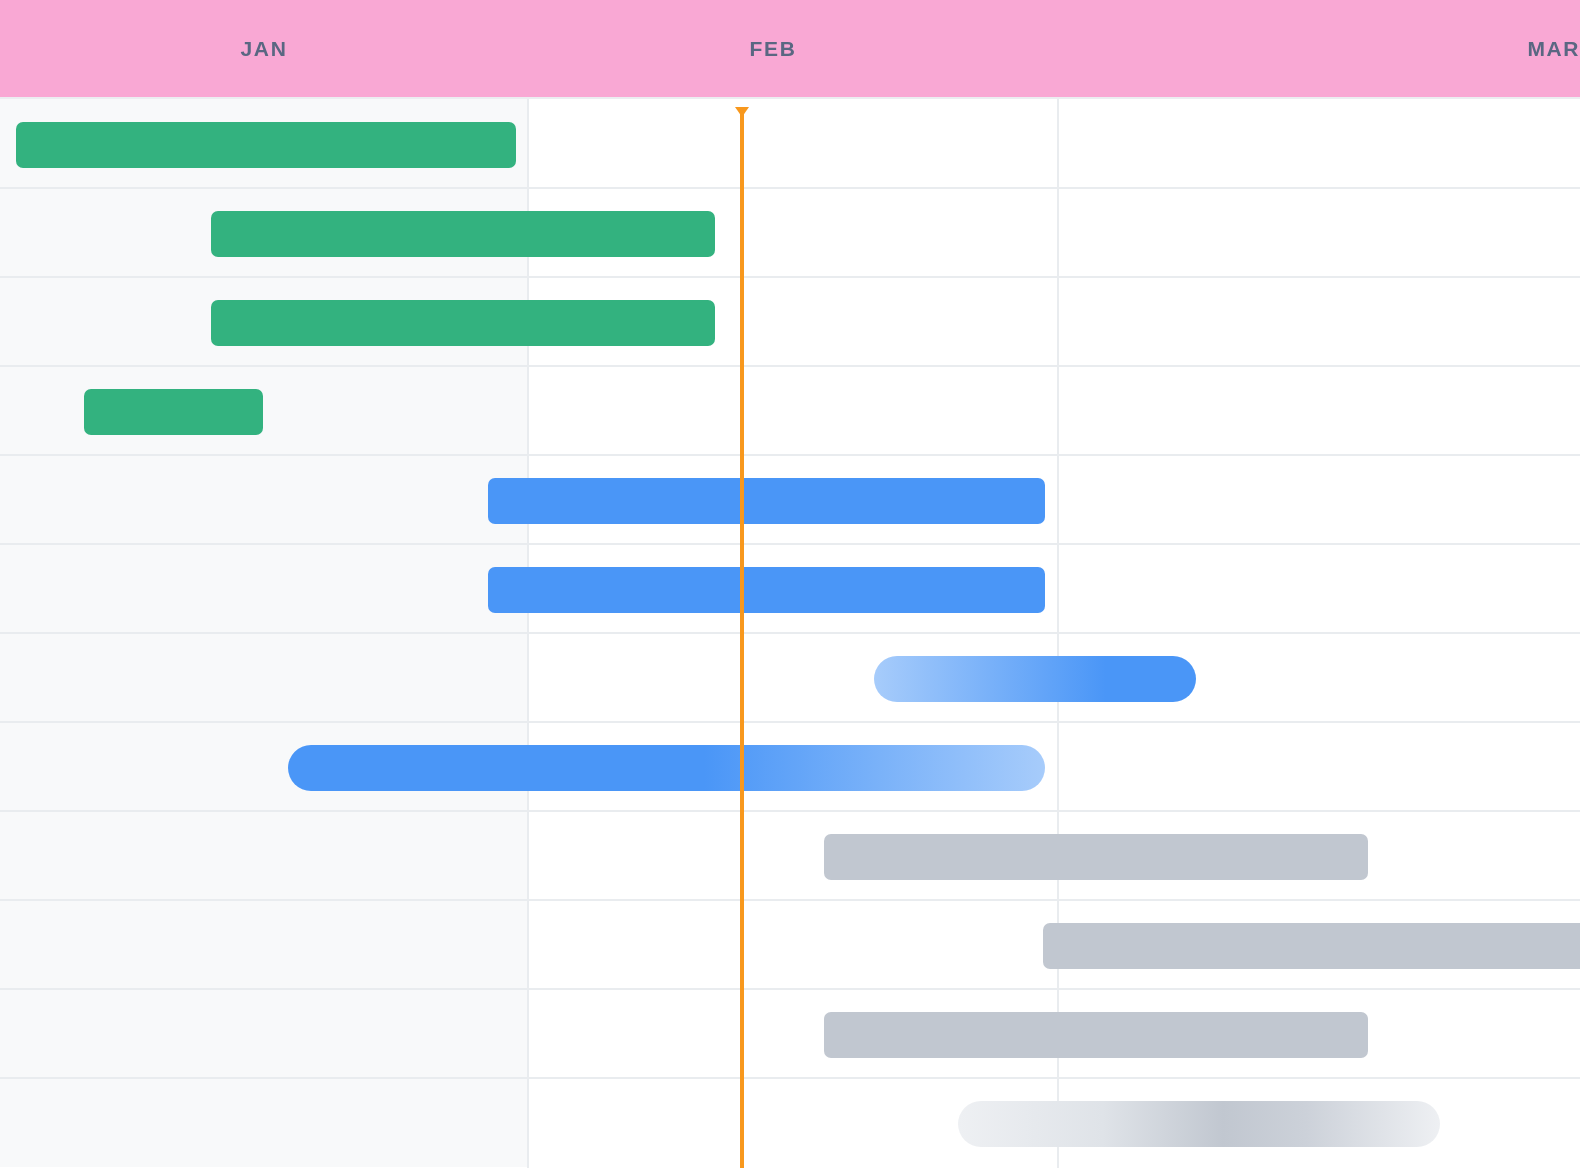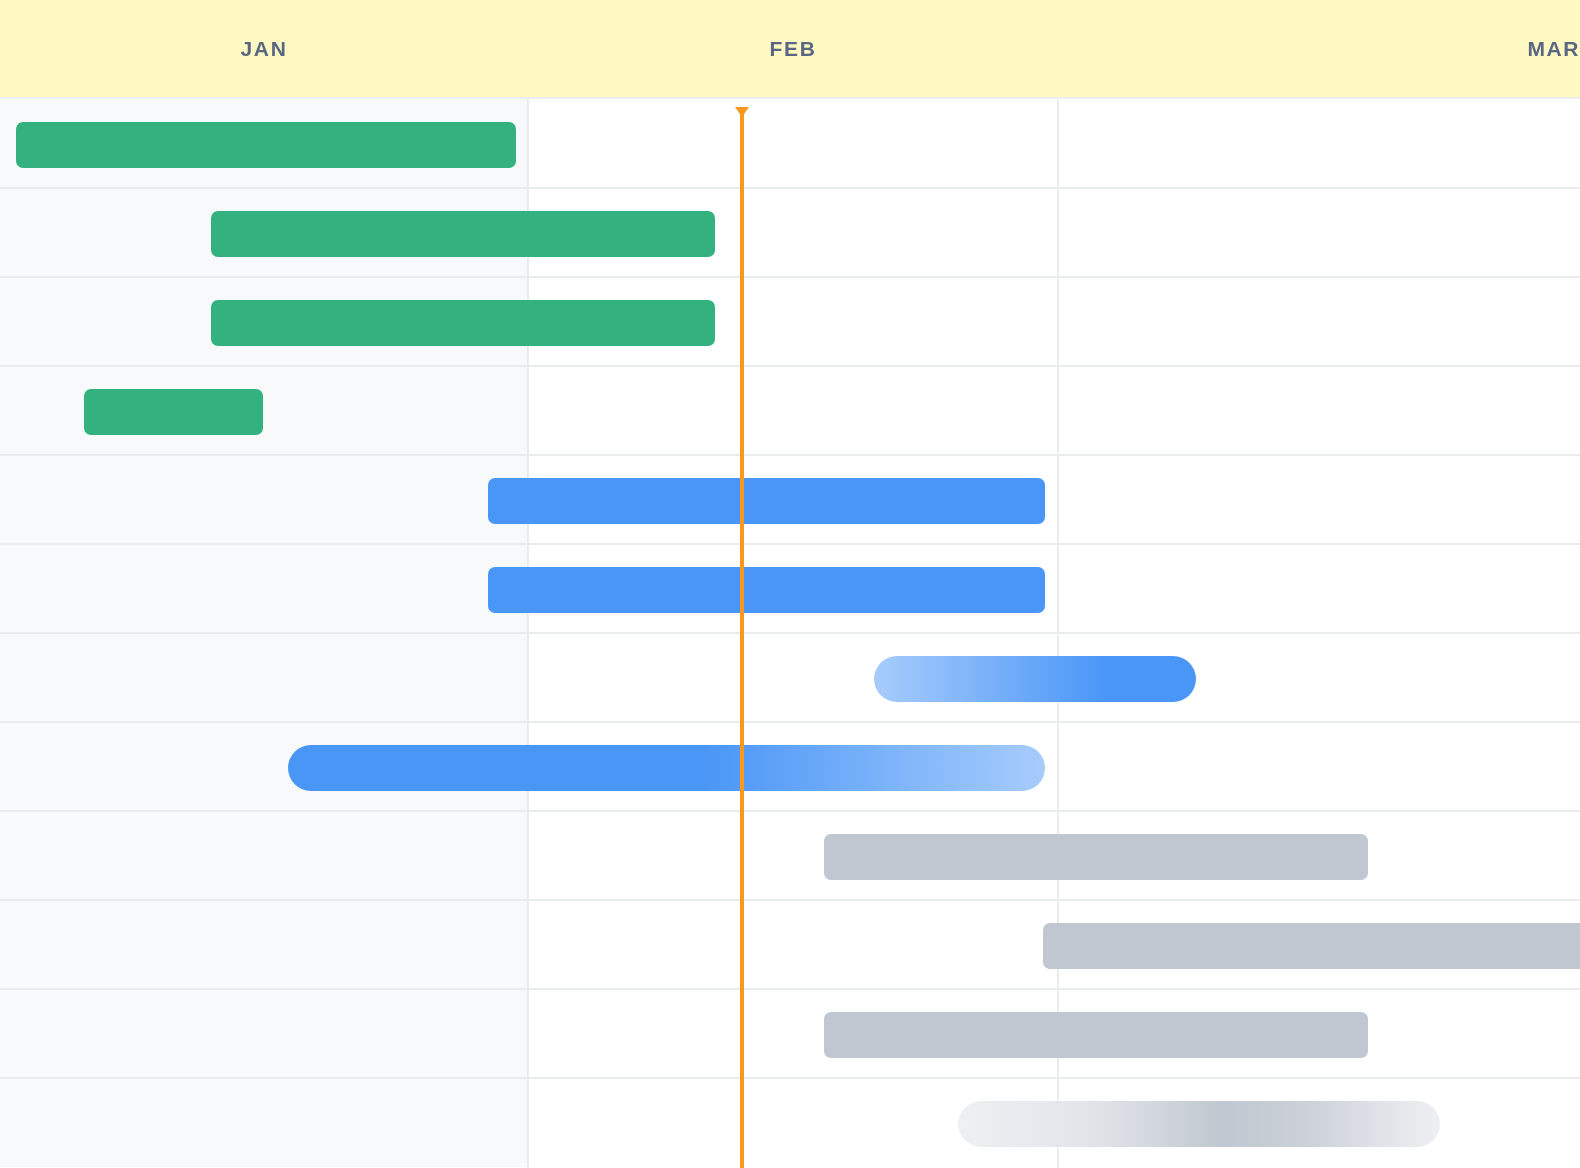--- a/index.html
+++ b/index.html
@@ -38,21 +38,21 @@
     bottom: 0;
   }
 
   
   .timeline-header {
     position: absolute;
     left: 0;
     top: 0;
     width: 1580px;
     height: 99px;
-    background: #fef9c3;
+    background: #f9a8d4;
     border-bottom: 2px solid #eceef1;
     box-sizing: border-box;
     z-index: 6;
   }
   .header-cell {
     position: absolute;
     top: 0;
     height: 97px;
     display: flex;
     align-items: center;
@@ -198,21 +198,21 @@
       <div class="v-divider" style="left: 1057px; background: rgb(233, 236, 239);"></div>
     </div>
 
   <div class="top-hairline"></div>
 
   <div class="timeline-header">
     <div id="header-cells">
         <div class="header-cell" style="left: 0px; width: 528px;">
           <span class="header-label">JAN</span>
         </div>
-        <div class="header-cell" style="left: 528px; width: 530px; align-items: center;">
+        <div class="header-cell" style="left: 508px; width: 530px; align-items: center;">
           <span class="header-label">FEB</span>
         </div>
         <div class="header-cell" style="left: 1058px; width: 522px; justify-content: flex-end;">
           <span class="header-label">MAR</span>
         </div>
       </div>
   </div>
 
   <div class="today-marker" id="today-marker" style="left: 735px; top: 99px; height: 1069px; width: 14px;">
     <div class="marker-head" style="border-top-color: rgb(248, 152, 29);"></div>

